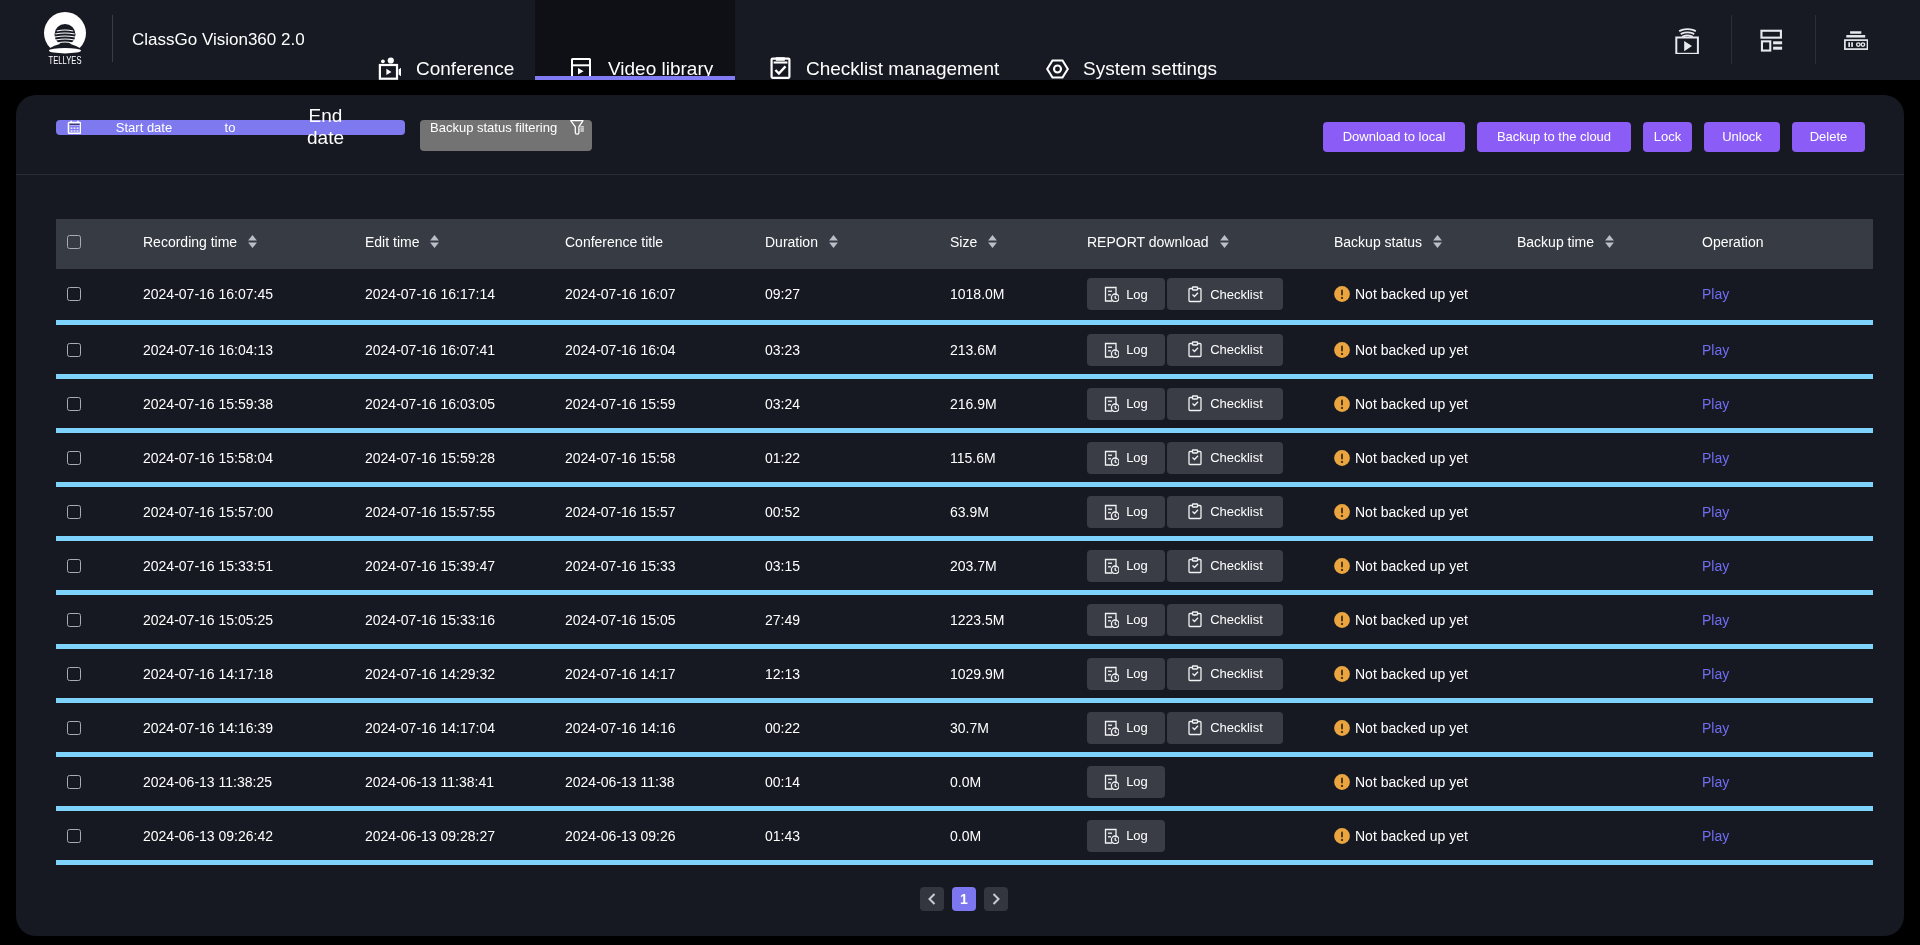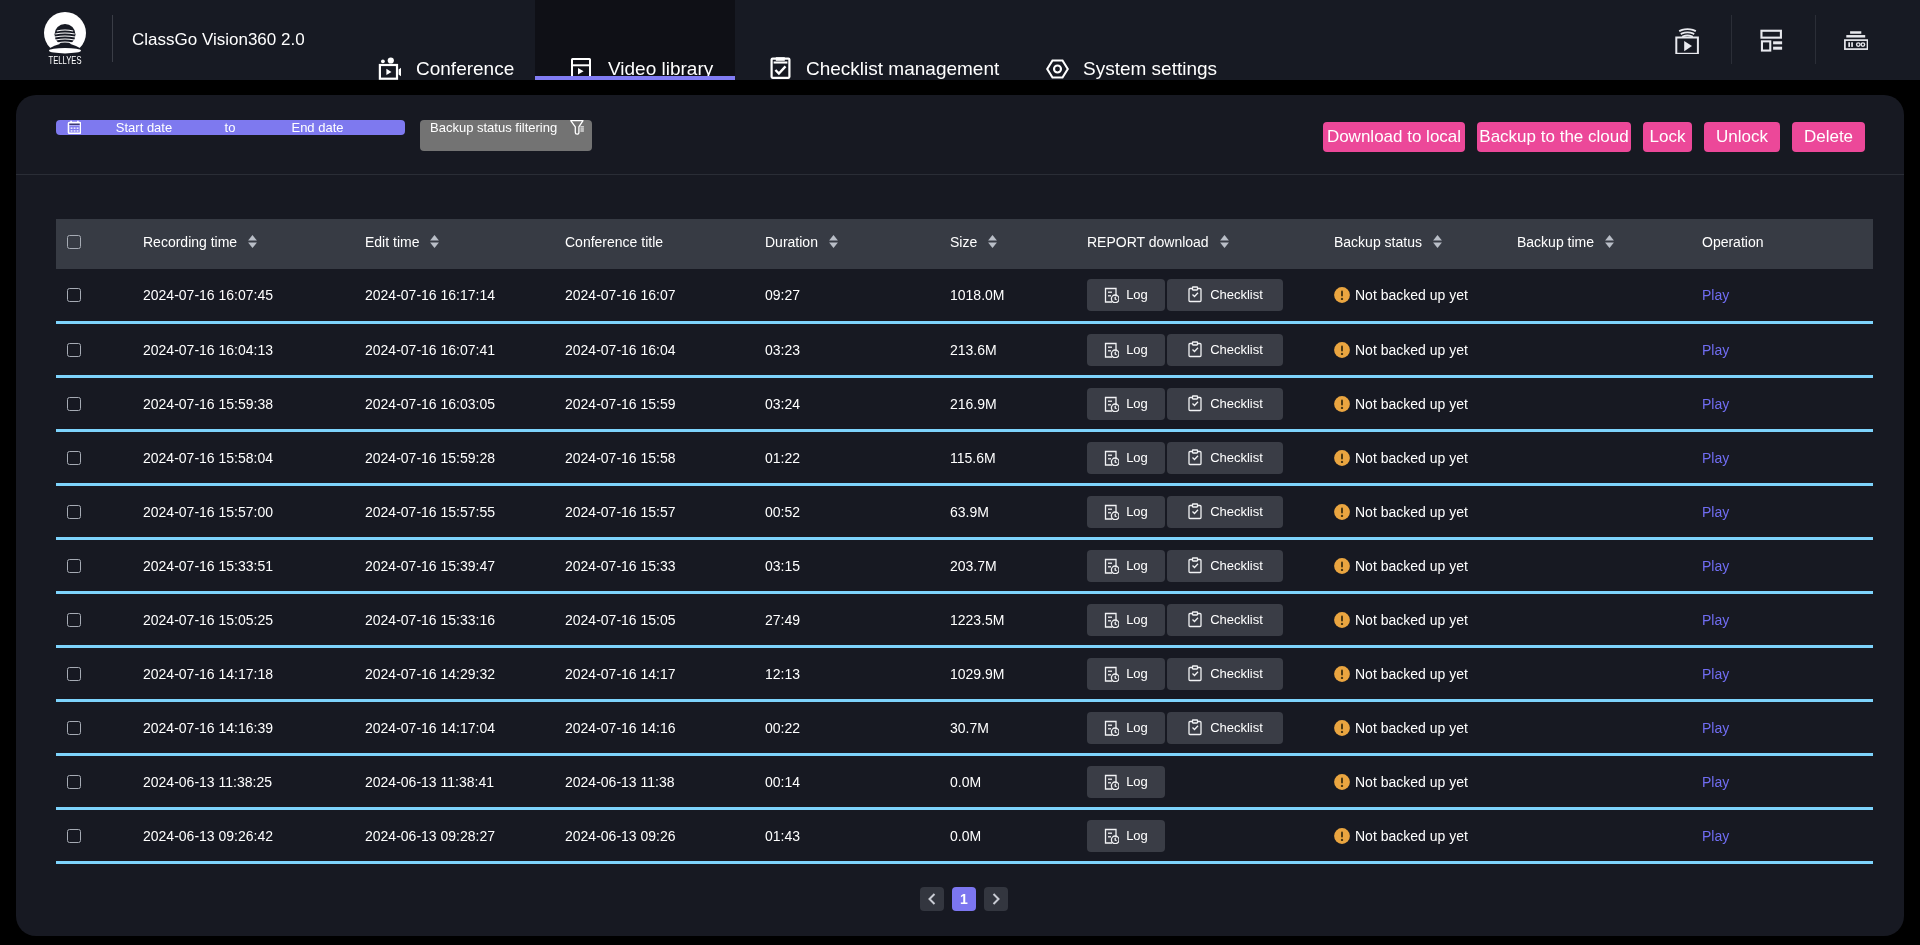--- a/index.html
+++ b/index.html
@@ -12,31 +12,31 @@
 .brand{position:absolute;left:132px;top:0;height:80px;line-height:80px;font-size:17px;color:#fff}
 .tab{position:absolute;top:0;height:80px;display:flex;align-items:flex-end;font-size:19px;color:#fff}
 .tab svg{margin-right:11px}
 .ricon{position:absolute;top:0;height:80px;display:flex;align-items:center}
 .rdiv{position:absolute;top:15px;width:1px;height:49px;background:#2b2e37}
 .panel{position:absolute;left:16px;top:94.5px;width:1888px;height:841px;background:#171922;border-radius:20px}
 .datebtn{position:absolute;left:39.5px;top:25px;width:349px;height:15px;background:#7e79ef;border-radius:4px;display:flex;align-items:center;font-size:14px;color:#fff}
 .datebtn .cal{margin-left:11px}
 .datebtn{font-size:13px}.datebtn .sd{position:absolute;left:58px;width:61px;text-align:center;font-size:13px}
 .datebtn .to{position:absolute;left:163px;width:23px;text-align:center;font-size:13px}
-.datebtn .ed{position:absolute;left:233px;width:58px;text-align:center;font-size:13px}
+.datebtn .ed{position:absolute;left:241px;width:58px;text-align:center;font-size:19px}
 .filterbtn{position:absolute;left:404px;top:25px;width:172px;height:31px;background:#737373;border-radius:4px;display:flex;align-items:center;font-size:13px;color:#fff;padding:0 8px 16px 10px}.filterbtn svg{margin-left:auto}
 .actions{position:absolute;right:39px;top:27px;display:flex;gap:12px}
-.abtn{height:30px;background:#ec4899;border-radius:4px;color:#fff;font-size:17px;display:flex;align-items:center;justify-content:center;white-space:nowrap}
+.abtn{height:30px;background:#8b5cf6;border-radius:4px;color:#fff;font-size:13px;display:flex;align-items:center;justify-content:center;white-space:nowrap}
 .sep{position:absolute;left:0;top:79.5px;width:100%;height:1px;background:#2a2d36}
 .tablewrap{position:absolute;left:39.5px;top:124px;width:1817px}
 table{border-collapse:collapse;table-layout:fixed;width:1817px;font-size:14px}
 col.c0{width:87.5px}col.c1{width:222px}col.c2{width:200px}col.c3{width:200px}col.c4{width:185px}col.c5{width:137px}col.c6{width:247px}col.c7{width:183px}col.c8{width:185px}col.c9{width:170.5px}
 thead tr{height:50px;background:#373b44}
 thead th{text-align:left;font-weight:normal;font-size:14px;color:#fff;padding:0}thead .cb{transform:translateY(-2px)}
-tbody tr{height:54px;border-bottom:3px solid #7dd3fc}
+tbody tr{height:54px;border-bottom:5px solid #7dd3fc}
 tbody td{padding:0;color:#fff;vertical-align:middle}
 th .hwrap{display:flex;align-items:center;transform:translateY(-2px)}
 th .hwrap svg{margin-left:11px}
 .cb{display:block;width:14px;height:14px;border:1.5px solid #a6abb4;border-radius:2.5px;margin-left:11.5px;background:transparent}
 .gbtn{display:inline-flex;align-items:center;justify-content:center;height:32px;background:#3a3d46;border-radius:4px;color:#fff;font-size:13px;vertical-align:middle}.gbtn.log{width:78px}.gbtn.chk{width:116px}
 .gbtn svg{margin-right:7px}
 .gbtn+.gbtn{margin-left:2px}
 .status{display:flex;align-items:center}
 .status svg{margin-right:5px}
 .play{color:#706df2}

